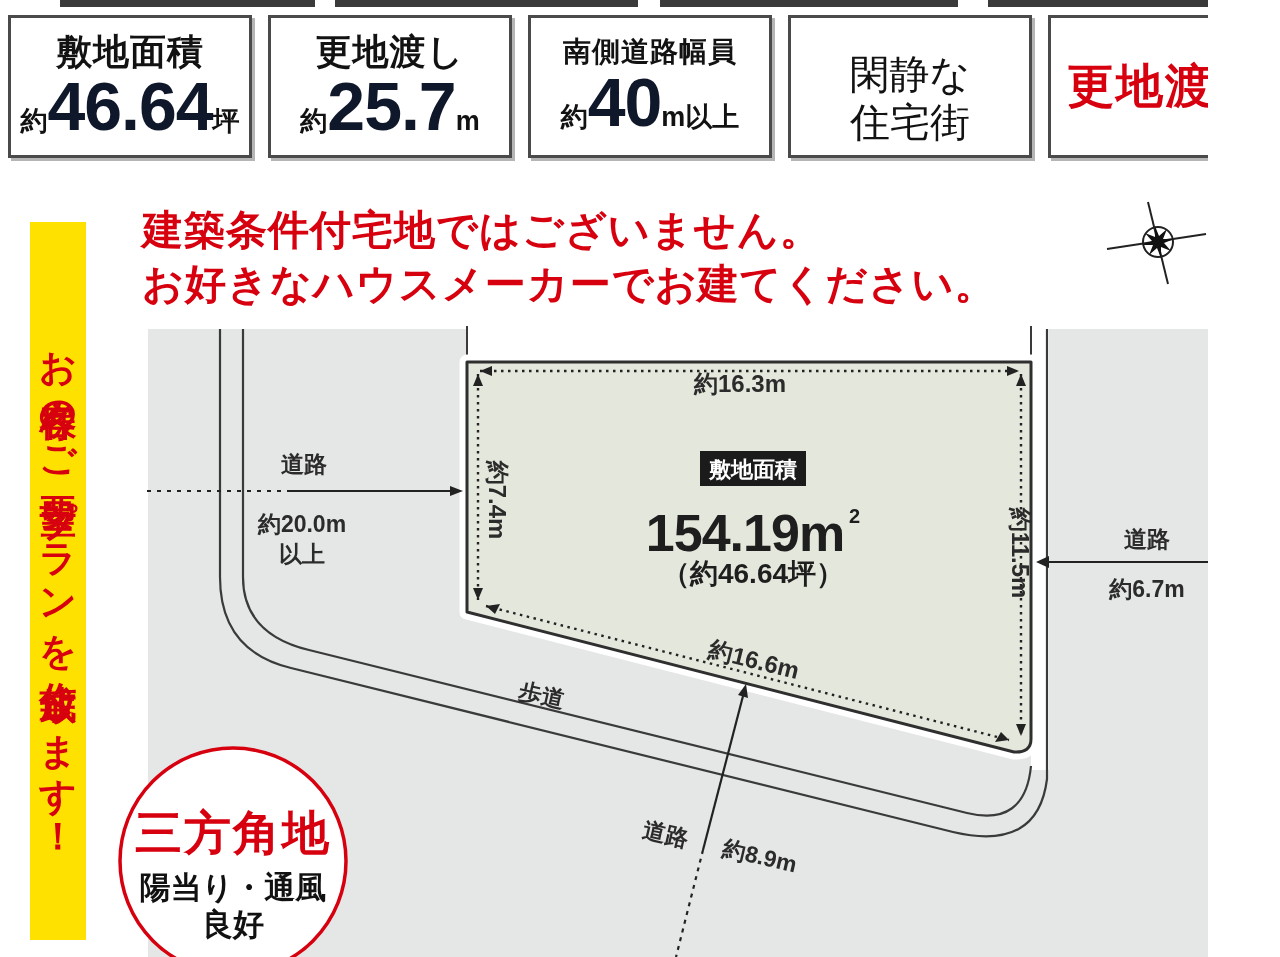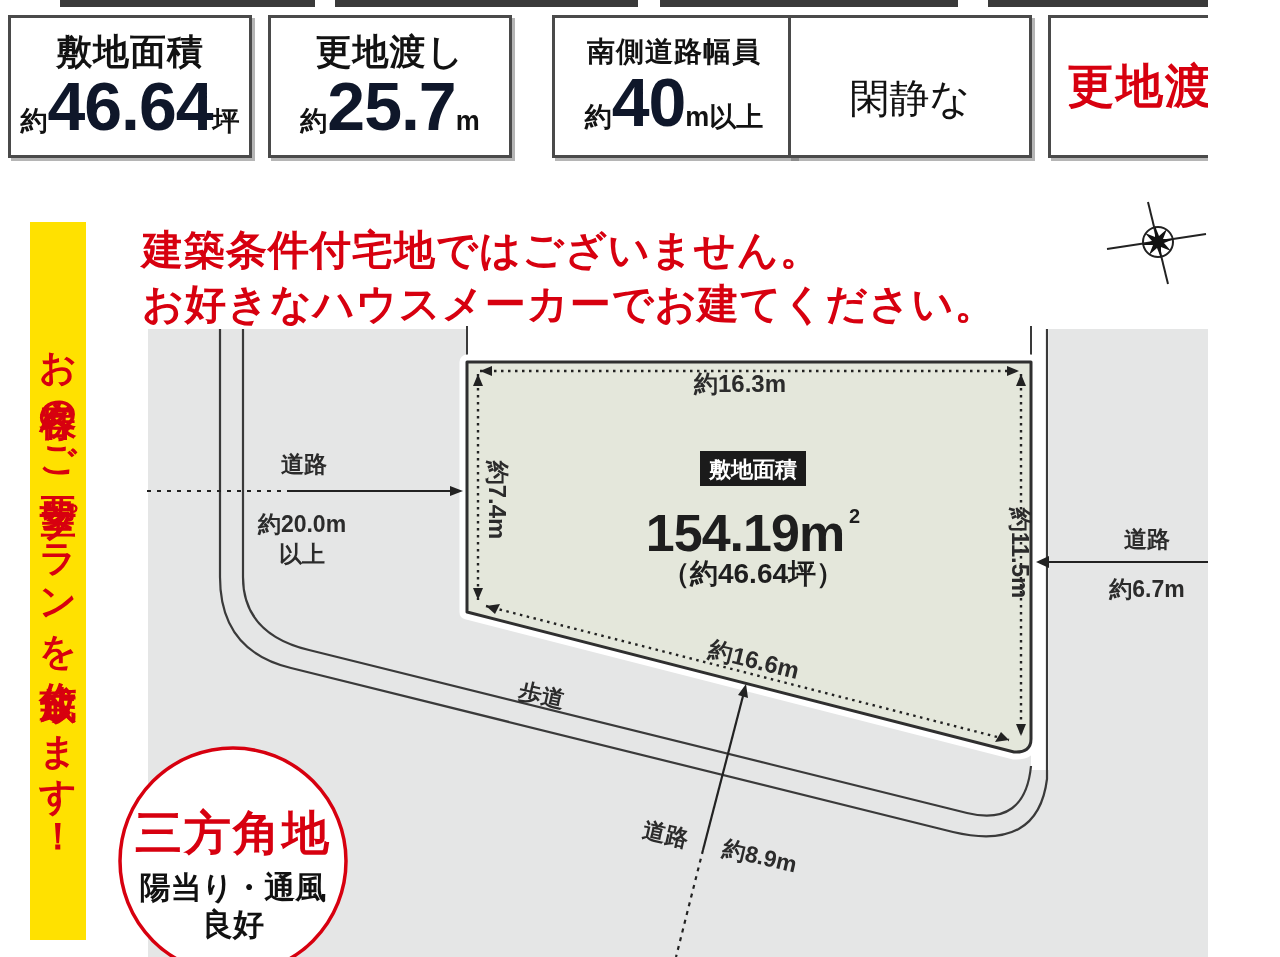--- a/index.html
+++ b/index.html
@@ -25,21 +25,21 @@
   
   .side-banner{
     position:absolute;left:30px;top:222px;width:56px;height:718px;background:#ffe100;
     display:flex;align-items:center;justify-content:center;
     writing-mode:vertical-rl;text-orientation:upright;
     font-size:37px;font-weight:900;color:#d7000f;letter-spacing:3px;line-height:1;
   }
   
   .headline{
     position:absolute;left:142px;top:203px;
-    font-size:41px;font-weight:900;color:#d7000f;line-height:1.32;letter-spacing:1px;margin-top:20px;
+    font-size:41px;font-weight:900;color:#d7000f;line-height:1.32;letter-spacing:1px;
   }
   
   .diagram{position:absolute;left:0;top:0;}
   .lbl{font-weight:bold;fill:#2b2b2b;}
   .thin-line{stroke:#3a3a3a;stroke-width:2.2;fill:none;}
   .dim{stroke:#222;stroke-width:2.4;fill:none;stroke-dasharray:2.5 4.5;}
   .ah{fill:#222;stroke:none;}
 </style>
 </head>
 <body>
@@ -61,31 +61,32 @@
     </div>
   </div>
   <div class="info-box" style="left:268px">
     <div class="box-title">更地渡し</div>
     <div class="box-value">
       <span class="pre">約</span>
         <span class="big">25.7</span>
         <span class="suf">m</span>
     </div>
   </div>
-  <div class="info-box" style="left:552px">
+  <div class="info-box" style="left:528px">
     <div class="box-title small">南側道路幅員</div>
     <div class="box-value">
       <span class="pre">約</span>
         <span class="big">40</span>
         <span class="suf">m以上</span>
     </div>
   </div>
   <div class="info-box" style="left:788px">
     <div class="box-2line">
       <div>閑静な</div>
+      <div>住宅街</div>
     </div>
   </div>
   <div class="info-box" style="left:1048px;width:226px">
     <div class="box-red">更地渡し</div>
   </div>
 
   <div class="side-banner">お客様のご要望プランを作成致します！</div>
 
   <div class="headline">
     <div>建築条件付宅地ではございません。</div>

